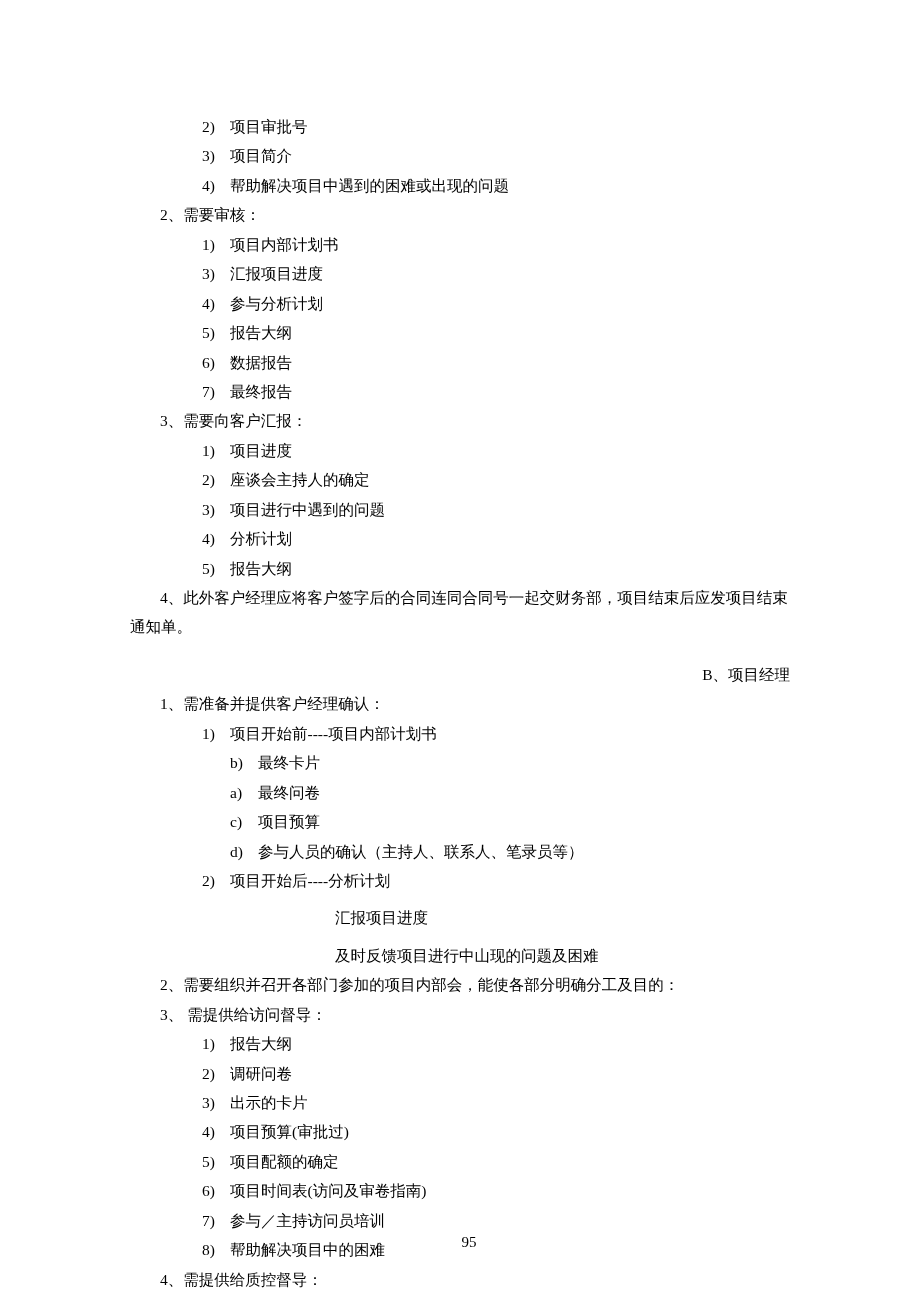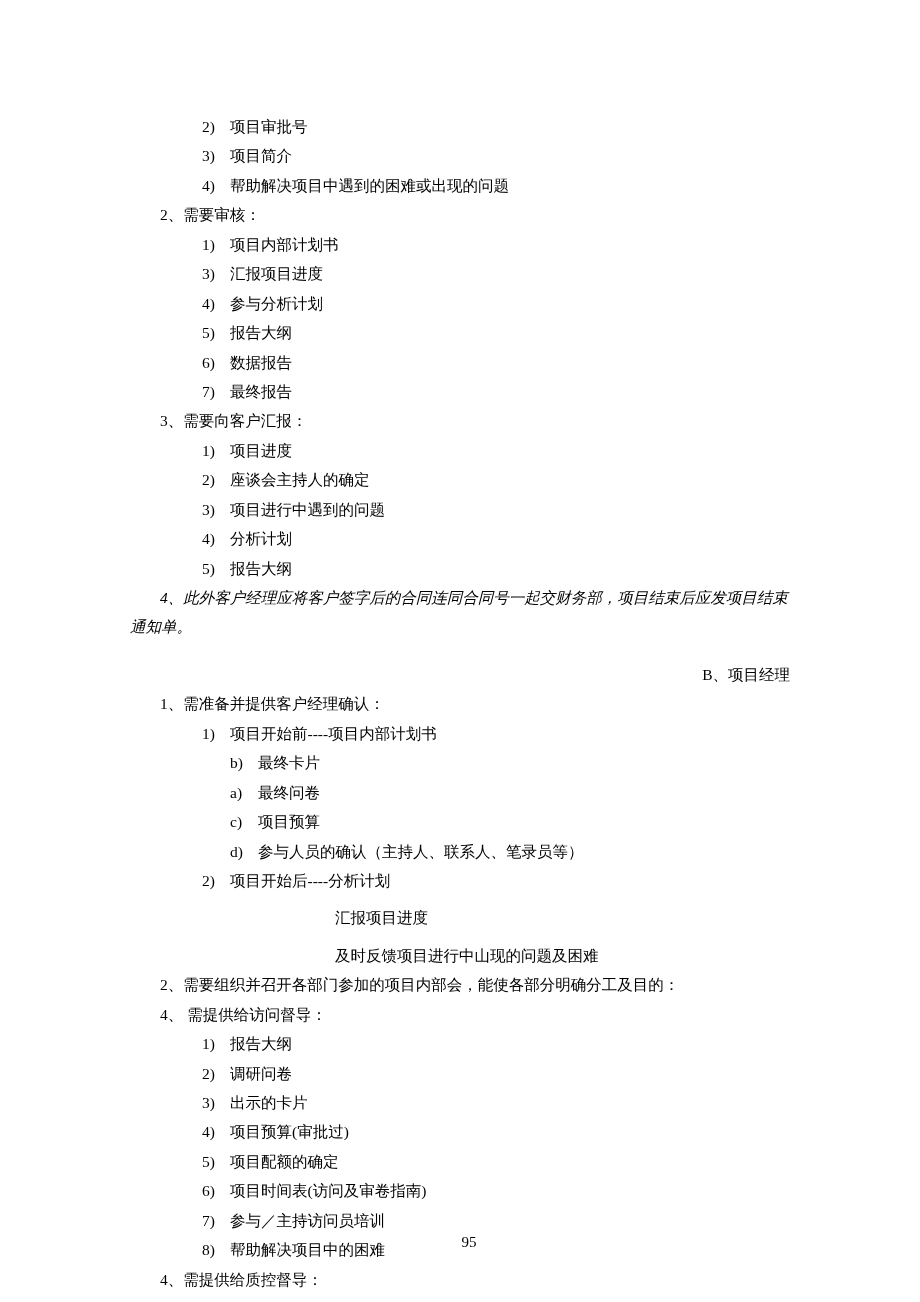--- a/index.html
+++ b/index.html
@@ -11,21 +11,21 @@
       font-size: 15.5px;
       color: #000;
       line-height: 1.9;
       padding: 112px 130px 50px 130px;
       position: relative;
     }
     .i1 { padding-left: 30px; }
     .l2 { padding-left: 72px; }
     .l3 { padding-left: 100px; }
     .c2 { padding-left: 205px; margin-top: 8px; }
-    .p { text-indent: 30px; font-style: italic; }
+    .p { text-indent: 30px; }
     .bold { font-weight: normal; text-align: right; }
     .n { display: inline-block; width: 28px; }
     .page-num {
       position: absolute;
       bottom: 46px;
       left: 18px; right: 0;
       text-align: center;
       font-size: 15px;
     }
   </style>
@@ -64,21 +64,21 @@
   <div class="l3"><span class="n">b)</span><span>最终卡片</span></div>
   <div class="l3"><span class="n">a)</span><span>最终问卷</span></div>
   <div class="l3"><span class="n">c)</span><span>项目预算</span></div>
   <div class="l3"><span class="n">d)</span><span>参与人员的确认（主持人、联系人、笔录员等）</span></div>
   <div class="l2"><span class="n">2)</span><span>项目开始后----分析计划</span></div>
   <div class="c2">汇报项目进度</div>
   <div class="c2">及时反馈项目进行中山现的问题及困难</div>
 
   <div class="i1">2、需要组织并召开各部门参加的项目内部会，能使各部分明确分工及目的：</div>
 
-  <div class="i1">4、 需提供给访问督导：</div>
+  <div class="i1">3、 需提供给访问督导：</div>
   <div class="l2"><span class="n">1)</span><span>报告大纲</span></div>
   <div class="l2"><span class="n">2)</span><span>调研问卷</span></div>
   <div class="l2"><span class="n">3)</span><span>出示的卡片</span></div>
   <div class="l2"><span class="n">4)</span><span>项目预算(审批过)</span></div>
   <div class="l2"><span class="n">5)</span><span>项目配额的确定</span></div>
   <div class="l2"><span class="n">6)</span><span>项目时间表(访问及审卷指南)</span></div>
   <div class="l2"><span class="n">7)</span><span>参与／主持访问员培训</span></div>
   <div class="l2"><span class="n">8)</span><span>帮助解决项目中的困难</span></div>
 
   <div class="i1">4、需提供给质控督导：</div>

